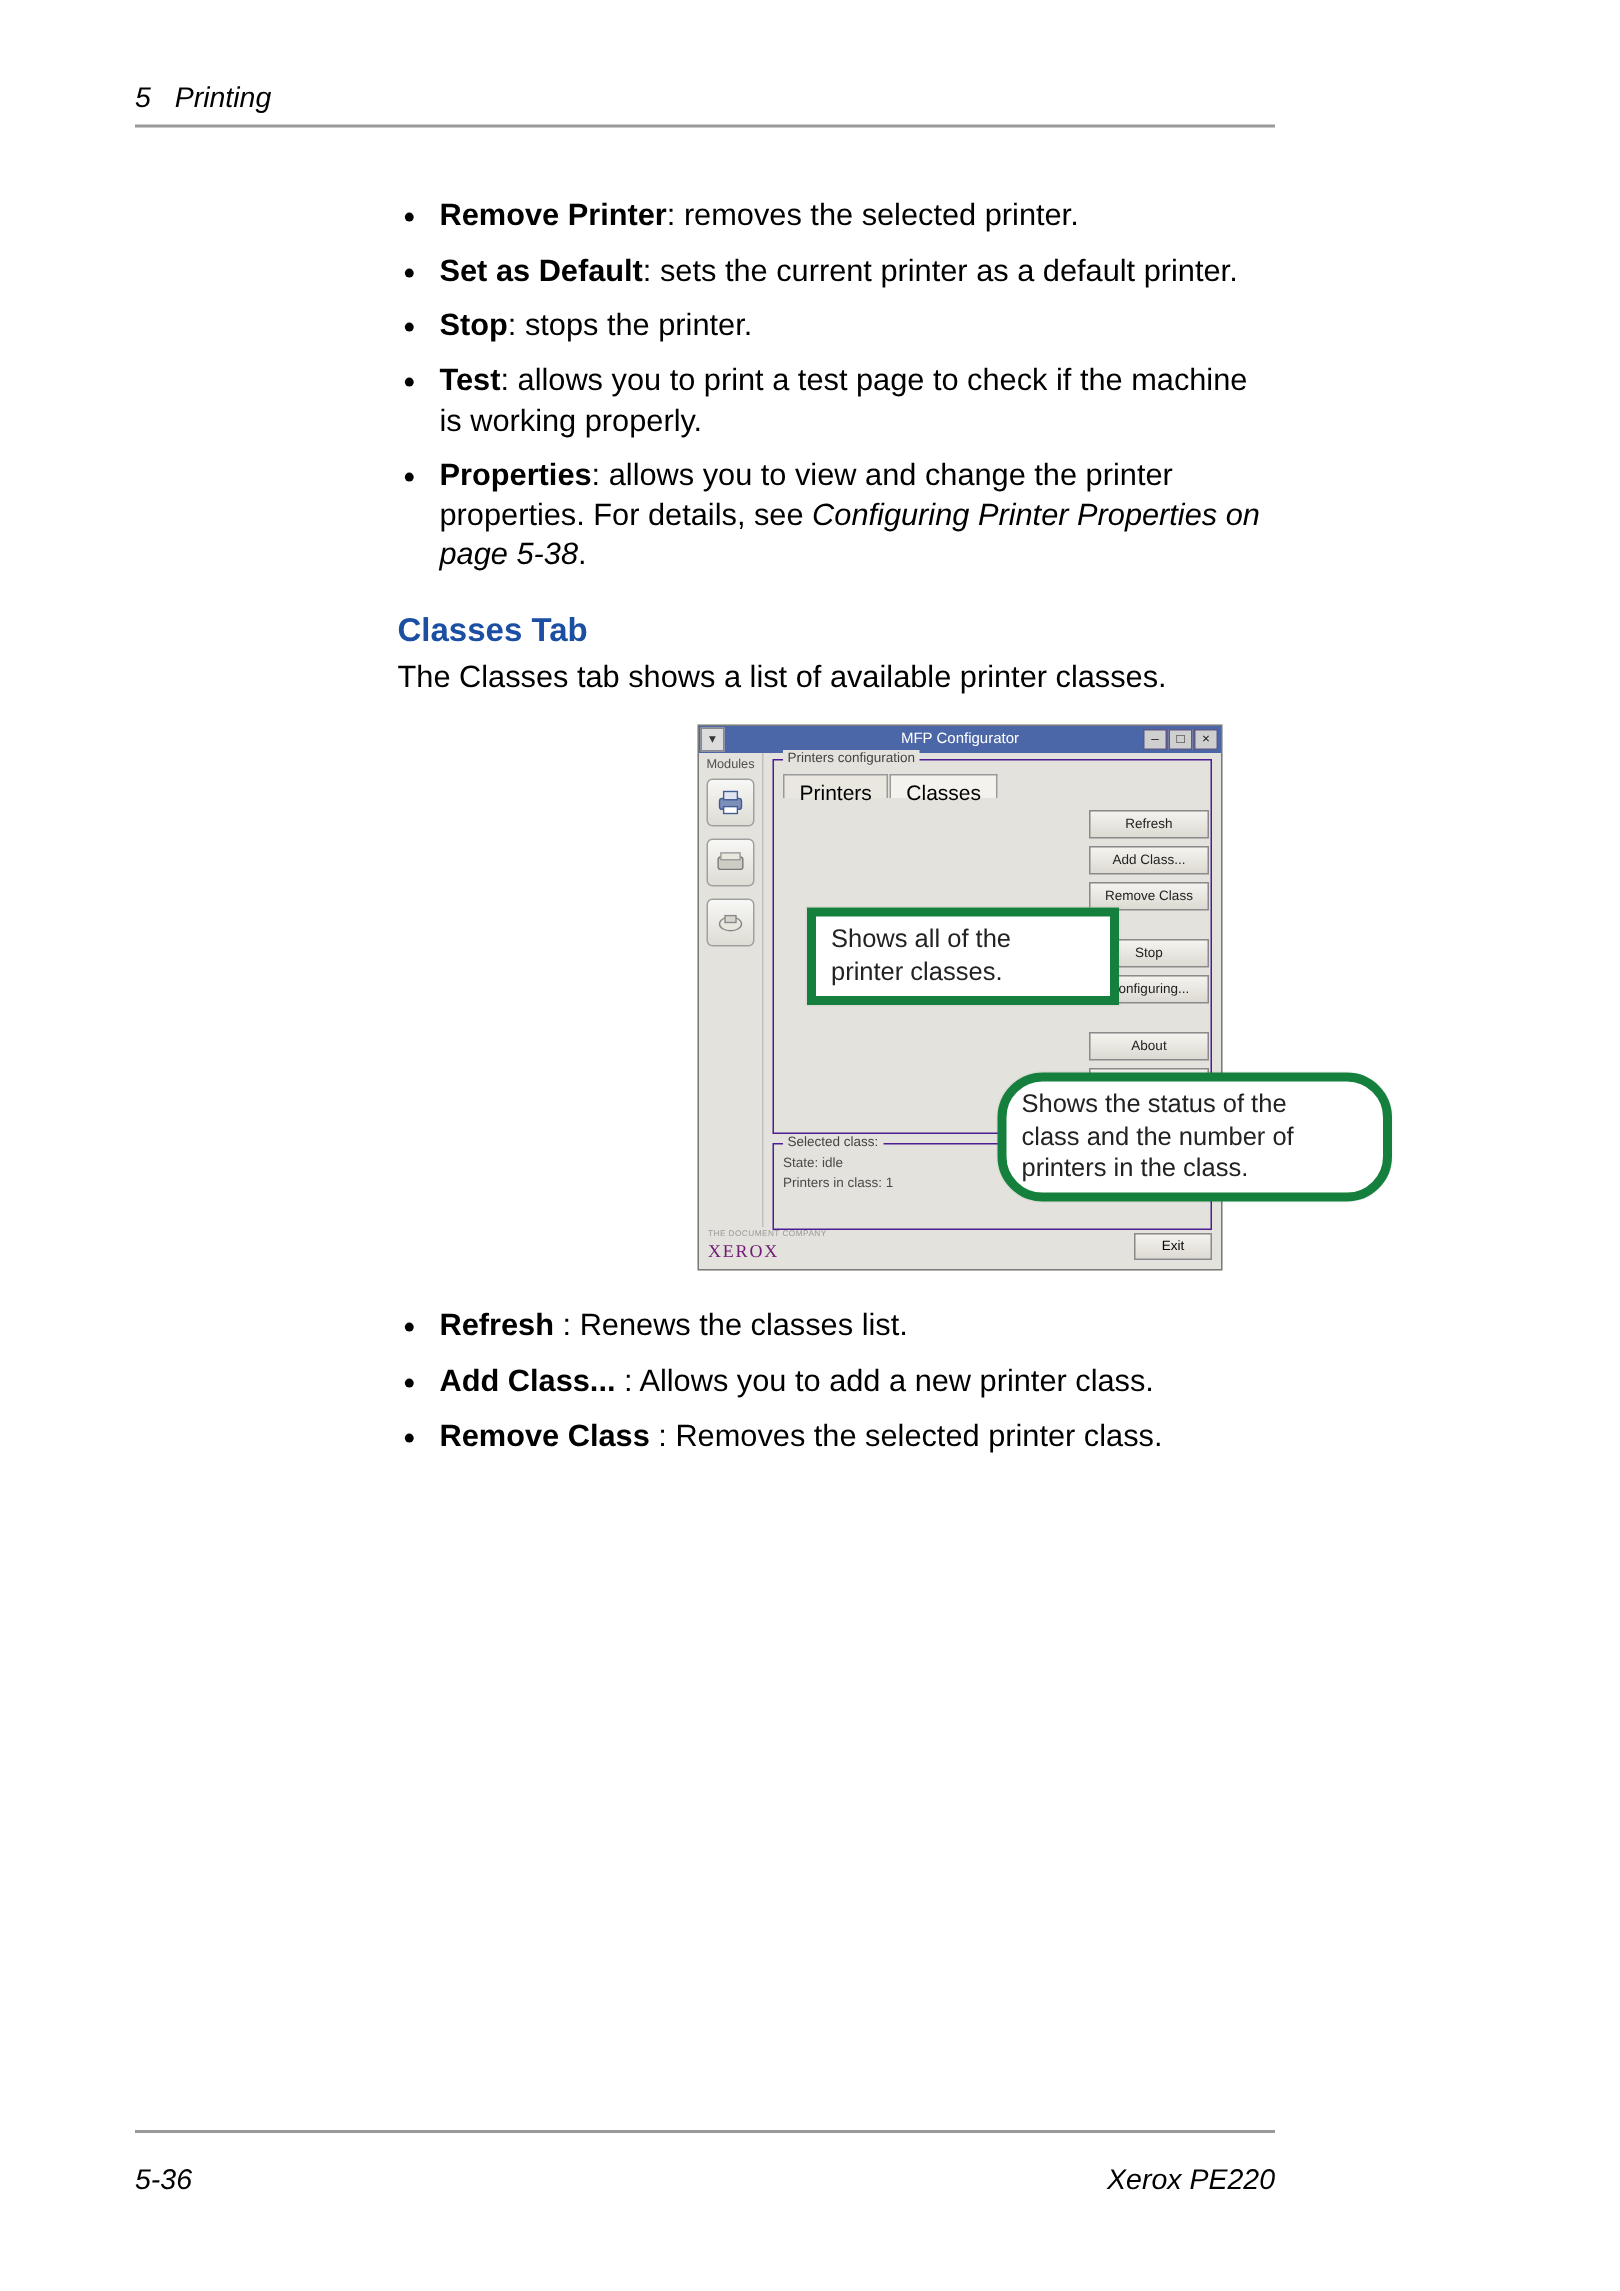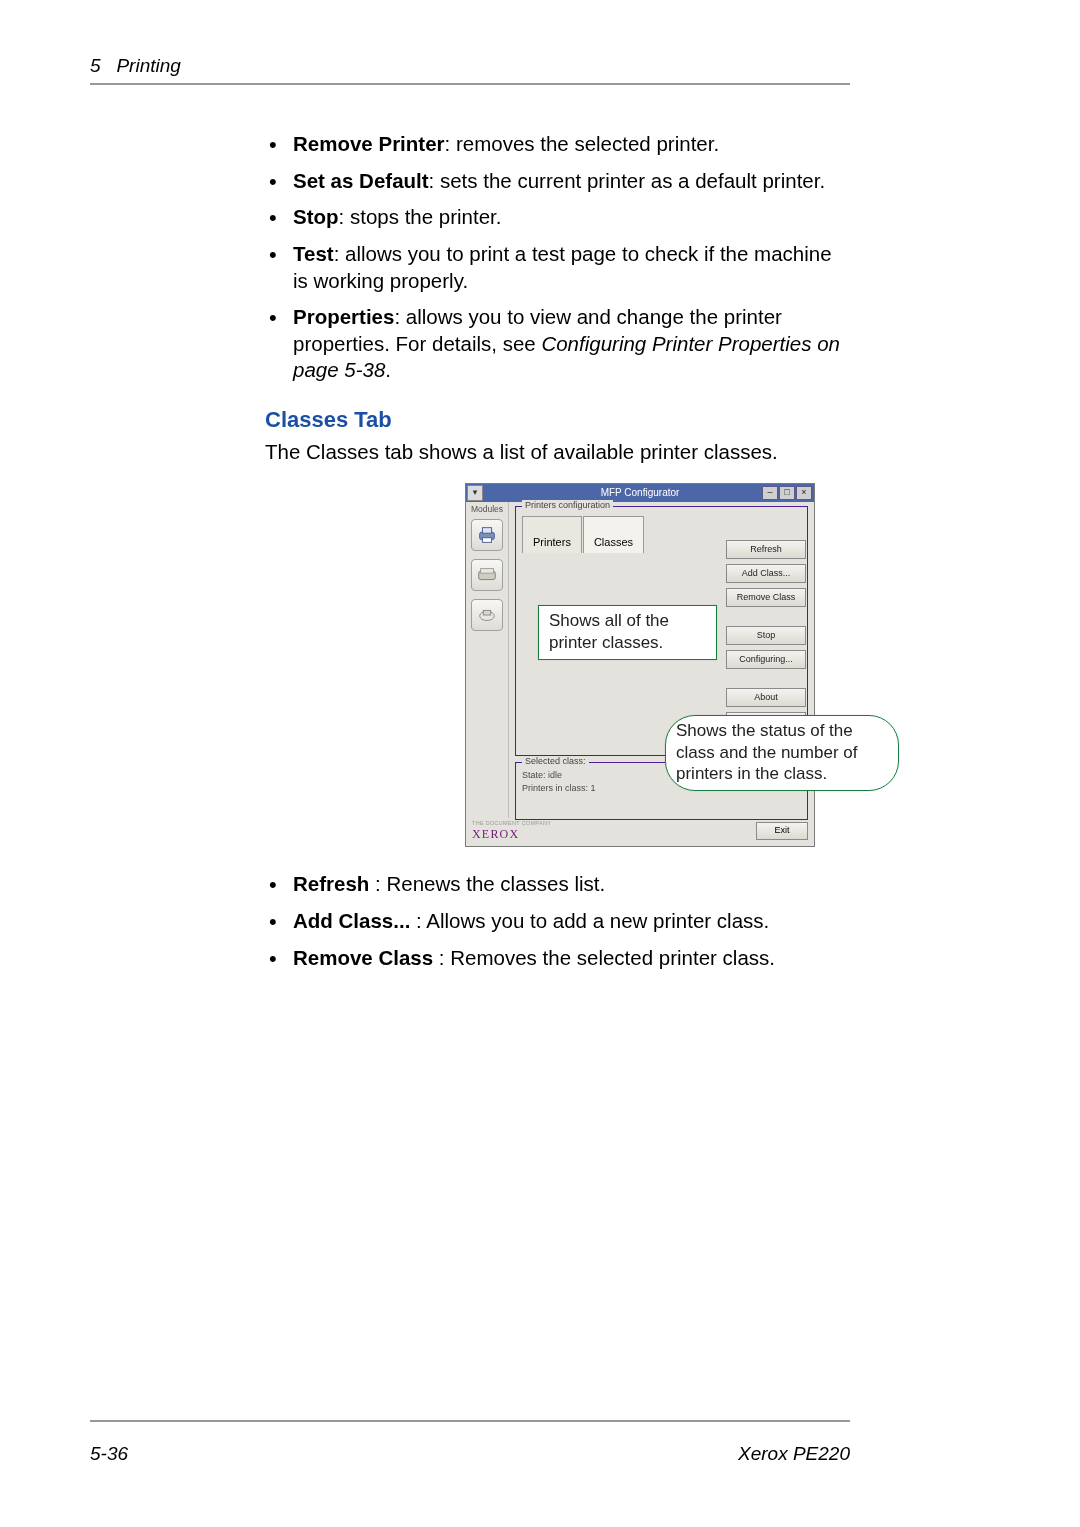--- a/index.html
+++ b/index.html
@@ -151,22 +151,22 @@
     padding: 0 3px;
     font-size: 9px;
     color: #444;
   }
   .tabs {
     height: 16px;
     display: flex;
     margin: 2px 0 0 0;
   }
   .tab {
-    padding: 18px 10px;
-    font-size: 11px;
+    padding: 2px 10px;
+    font-size: 14px;
     border: 1px solid #999;
     border-bottom: none;
     background: #e9e7e0;
     margin-right: 1px;
     position: relative;
     top: 1px;
   }
   .tab.active { background: #f3f2ec; }
   .list-area {
     border: 1px solid #999;
@@ -241,23 +241,23 @@
     line-height: 15px;
     font-size: 9px;
     text-align: center;
     background: linear-gradient(#f4f3ee,#dcdad2);
     border: 1px solid #8a8a8a;
   }
 
   .callout {
     position: absolute;
     background: #fff;
-    border: 1px solid #15803d;
+    border: 6px solid #15803d;
     font-size: 17px;
-    padding: 4px 7px 6px 10px;
+    padding: 4px 26px 6px 10px;
     line-height: 1.25;
     color: #222;
     box-shadow: 0 0 0 1px rgba(0,0,0,0.03);
   }
   .callout.c1 { left: 73px; top: 122px; width: 160px; }
   .callout.c2 { left: 200px; top: 232px; width: 215px; border-radius: 30px; }
 
   .footer {
     position: absolute;
     left: 90px;

